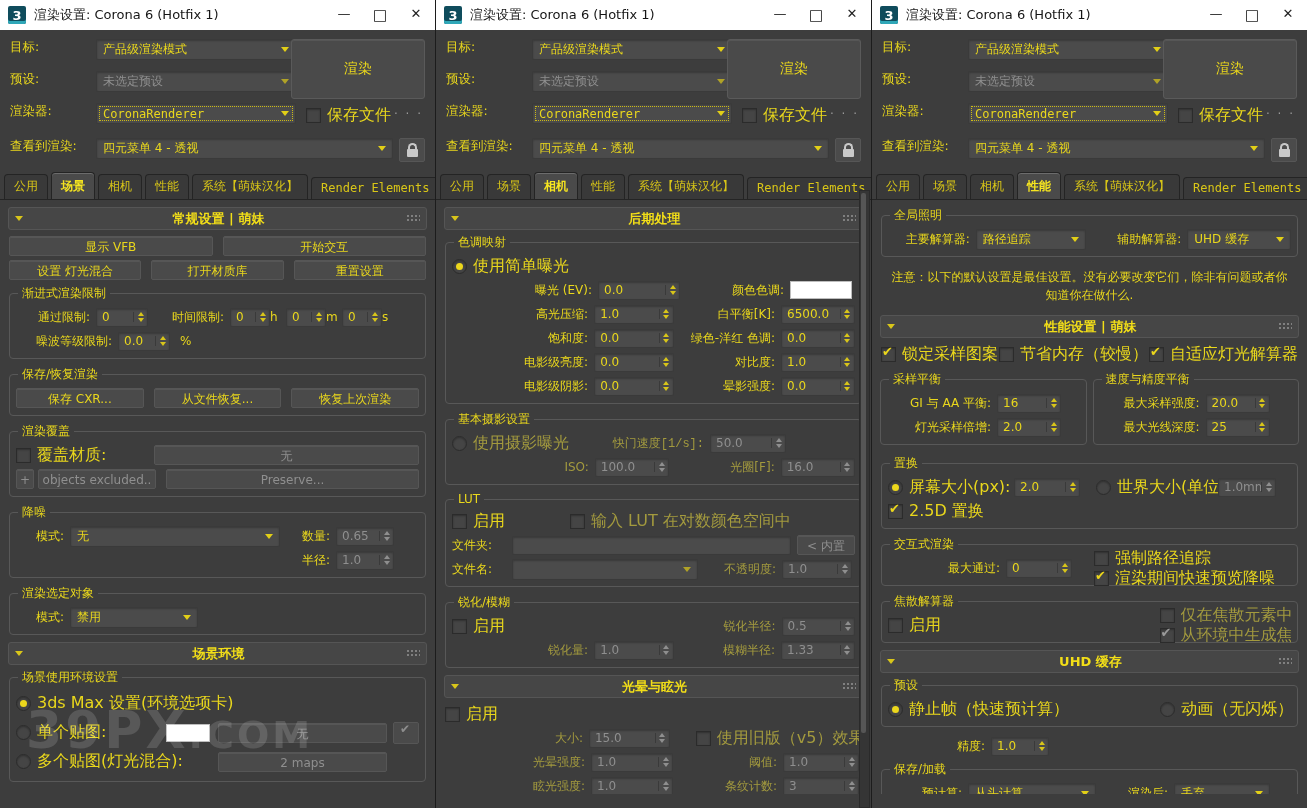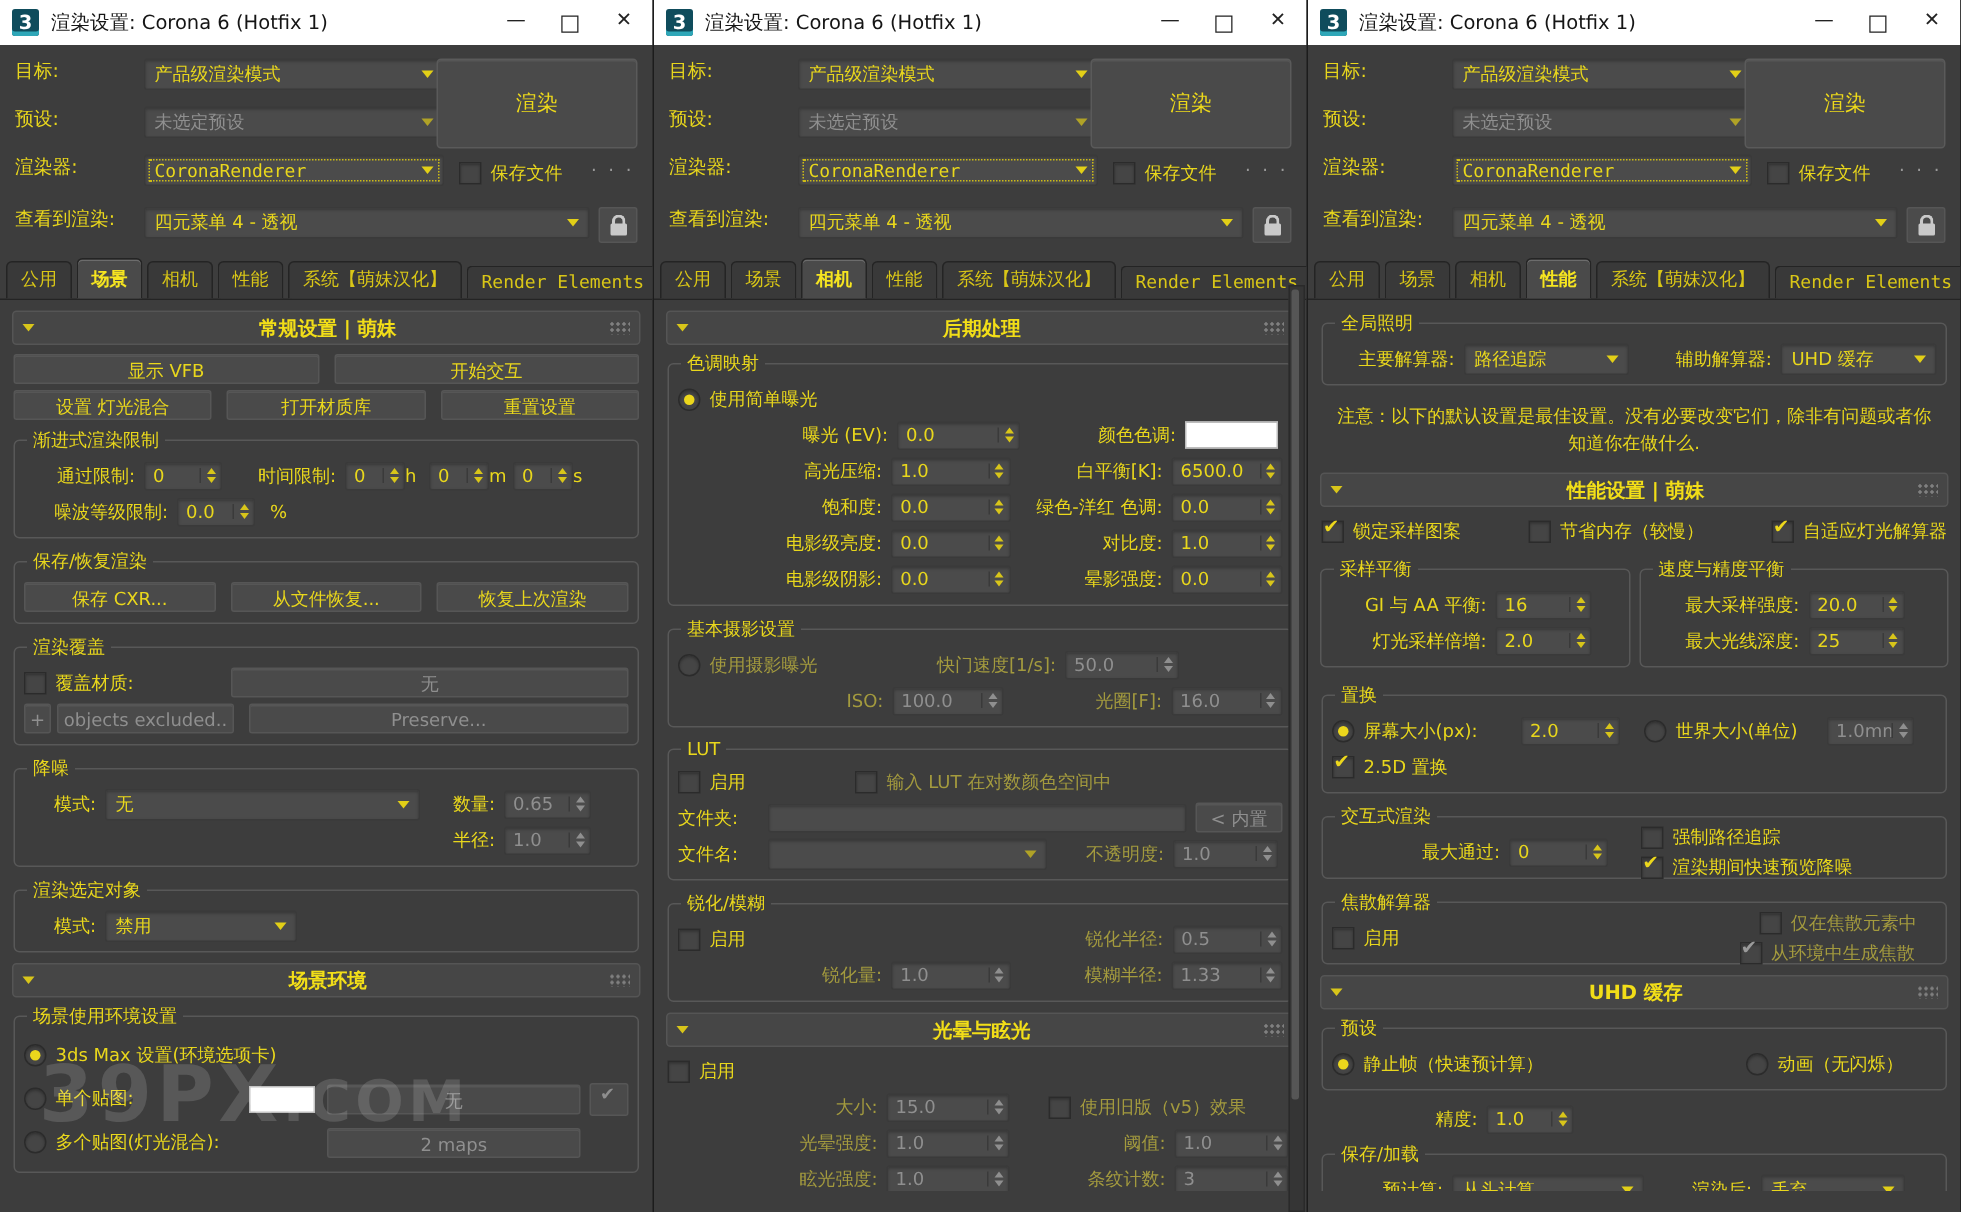--- a/index.html
+++ b/index.html
@@ -72,21 +72,21 @@
        box-shadow:inset 0 1px 0 rgba(255,255,255,.07);}
   .btn.dim{color:#8f8f8f;}
   .ck{display:flex;align-items:center;min-width:0;}
   .chkbox{width:13px;height:13px;background:#454545;border:1px solid #2b2b2b;position:relative;flex:none;
           box-shadow:inset 0 1px 2px rgba(0,0,0,.3);}
   .chkbox.on::after{content:"✔";position:absolute;top:-4px;left:0;color:#ecd71c;font-size:13px;}
   .chkbox.on.gray::after{color:#9a9a9a;}
   .radiob{width:13px;height:13px;border-radius:50%;background:#454545;border:1px solid #2b2b2b;
           position:relative;flex:none;box-shadow:inset 0 1px 2px rgba(0,0,0,.3);}
   .radiob.on::after{content:"";position:absolute;left:3px;top:3px;width:7px;height:7px;border-radius:50%;background:#ecd71c;}
-  .cklbl{color:#e9d71c;font-size:12px;margin-left:6px;white-space:nowrap;overflow:hidden;}
+  .cklbl{color:#e9d71c;font-size:16px;margin-left:6px;white-space:nowrap;overflow:hidden;}
   .cklbl.dim{color:#a39a3e;}
   .swatch{height:18px;border:1px solid #bdbdbd;box-sizing:border-box;flex:none;}
   .checkbtn{width:24px;height:20px;background:#4a4a4a;border:1px solid #565656;border-radius:2px;
             position:relative;flex:none;}
   .checkbtn::after{content:"✔";position:absolute;left:6px;top:-1px;color:#8e8e8e;font-size:12px;}
   .fieldbox{background:#4b4b4b;border:1px solid #3a3a3a;height:19px;border-radius:2px;
             box-shadow:inset 0 1px 2px rgba(0,0,0,.25);box-sizing:border-box;}
   .spacer{flex:none;}
   .fl{flex:1;}
   .colwrap{display:flex;flex-direction:column;justify-content:center;min-width:0;}
@@ -490,21 +490,21 @@
           </div>
         </fieldset>
         <fieldset class="grp">
           <legend>基本摄影设置</legend>
           <div class="row">
             <label class="ck" style="width: 148px;">
               <span class="radiob"></span>
               <span class="cklbl dim">使用摄影曝光</span>
             </label>
             <span class="spacer" style="width: 4px;"></span>
-            <div class="lbl dim" style="width: 106px;">快门速度[1/s]:</div>
+            <div class="lbl dim" style="width: 106px; font-family: Liberation Mono, monospace;">快门速度[1/s]:</div>
             <div class="spin dim" style="width: 76px;">
               <span class="v">50.0</span>
               <span class="arr">
                 <i class="tu"></i>
                 <i class="td"></i>
               </span>
             </div>
           </div>
           <div class="row">
             <div class="lbl dim" style="width: 146px;">ISO:</div>

